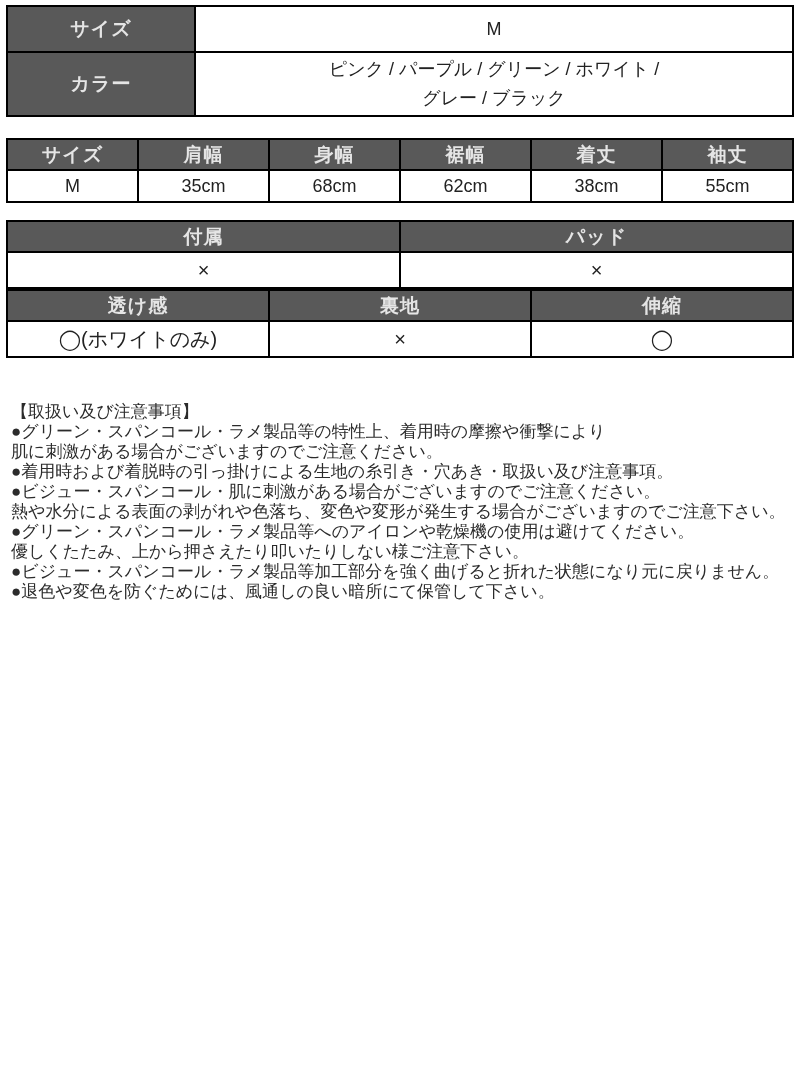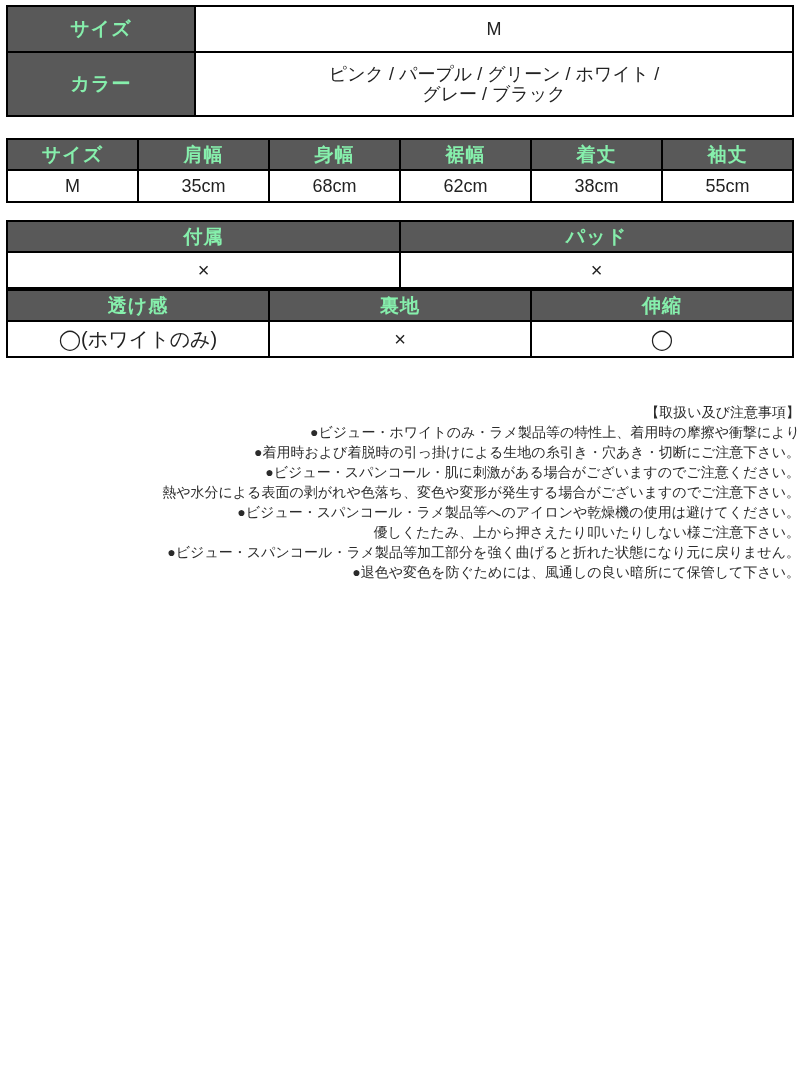--- a/index.html
+++ b/index.html
@@ -27,56 +27,55 @@
   }
   table.tbl th, table.tbl td {
     border: 2px solid #000000;
     text-align: center;
     vertical-align: middle;
     padding: 0 4px;
     overflow: hidden;
   }
   table.tbl th {
     background: #595959;
-    color: #86efac;
+    color: #e5e5e5;
     font-size: 19px;
     font-weight: bold;
     letter-spacing: 1px;
   }
   table.tbl td {
     background: #ffffff;
     color: #222222;
     font-size: 18px;
     font-weight: normal;
   }
   
   table.spec { margin-top: 5px; }
   table.spec th { width: 178px; }
   table.spec tr:nth-child(1) th, table.spec tr:nth-child(1) td { height: 44px; }
   table.spec tr:nth-child(2) th, table.spec tr:nth-child(2) td { height: 62px; }
   table.spec tr:nth-child(3) th, table.spec tr:nth-child(3) td { height: 44px; }
-  .prewrap { white-space: pre-line; line-height: 20px; border-radius: 26px; }
+  .prewrap { white-space: pre-line; line-height: 29px; border-radius: 26px; }
   
   table.meas { margin-top: 21px; }
   table.meas tr:nth-child(1) th { height: 29px; }
   table.meas tr:nth-child(2) td { height: 30px; }
   
   table.feat2 { margin-top: 17px; }
   table.feat2 tr:nth-child(1) th { height: 29px; }
   table.feat2 tr:nth-child(2) td { height: 34px; font-size: 20px; }
   table.feat3 { margin-top: 0px; }
   table.feat3 tr:nth-child(1) th { height: 29px; text-align: center; }
   table.feat3 tr:nth-child(2) td { height: 34px; font-size: 20px; }
   
   .notes {
     margin: 44px 0 0 11px;
-    font-size: 14px;
+    font-size: 17px;
     line-height: 20px;
     color: #2b2b2b;
-    text-align: right;
   }
   .notes div {
     white-space: nowrap;
   }
 </style>
 </head>
 <body>
 
 <div class="page">
 
@@ -138,23 +137,24 @@
       <tr>
         <td>◯(ホワイトのみ)</td>
         <td>×</td>
         <td>◯</td>
       </tr>
     </tbody>
   </table>
 
   <div class="notes">
     <div>【取扱い及び注意事項】</div>
-    <div>●ビジュー・ホワイトのみ・ラメ製品等の特性上、着用時の摩擦や衝撃により</div>
-    <div>●着用時および着脱時の引っ掛けによる生地の糸引き・穴あき・切断にご注意下さい。</div>
+    <div>●グリーン・スパンコール・ラメ製品等の特性上、着用時の摩擦や衝撃により</div>
+    <div>肌に刺激がある場合がございますのでご注意ください。</div>
+    <div>●着用時および着脱時の引っ掛けによる生地の糸引き・穴あき・取扱い及び注意事項。</div>
     <div>●ビジュー・スパンコール・肌に刺激がある場合がございますのでご注意ください。</div>
     <div>熱や水分による表面の剥がれや色落ち、変色や変形が発生する場合がございますのでご注意下さい。</div>
-    <div>●ビジュー・スパンコール・ラメ製品等へのアイロンや乾燥機の使用は避けてください。</div>
+    <div>●グリーン・スパンコール・ラメ製品等へのアイロンや乾燥機の使用は避けてください。</div>
     <div>優しくたたみ、上から押さえたり叩いたりしない様ご注意下さい。</div>
     <div>●ビジュー・スパンコール・ラメ製品等加工部分を強く曲げると折れた状態になり元に戻りません。</div>
     <div>●退色や変色を防ぐためには、風通しの良い暗所にて保管して下さい。</div>
   </div>
 
 </div>
 
 </body></html>

